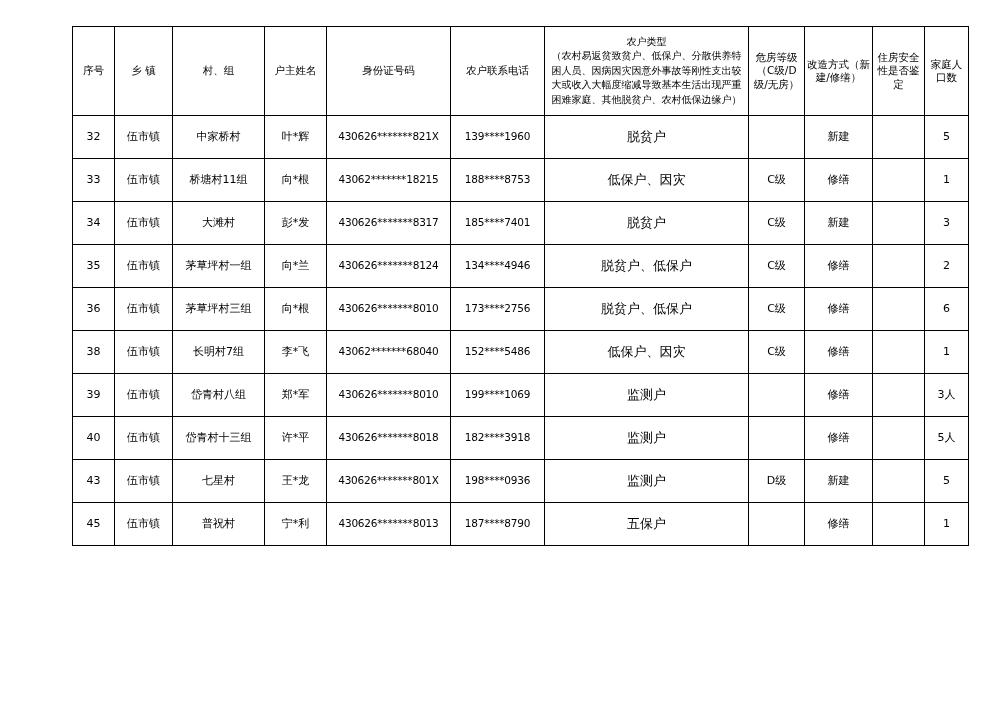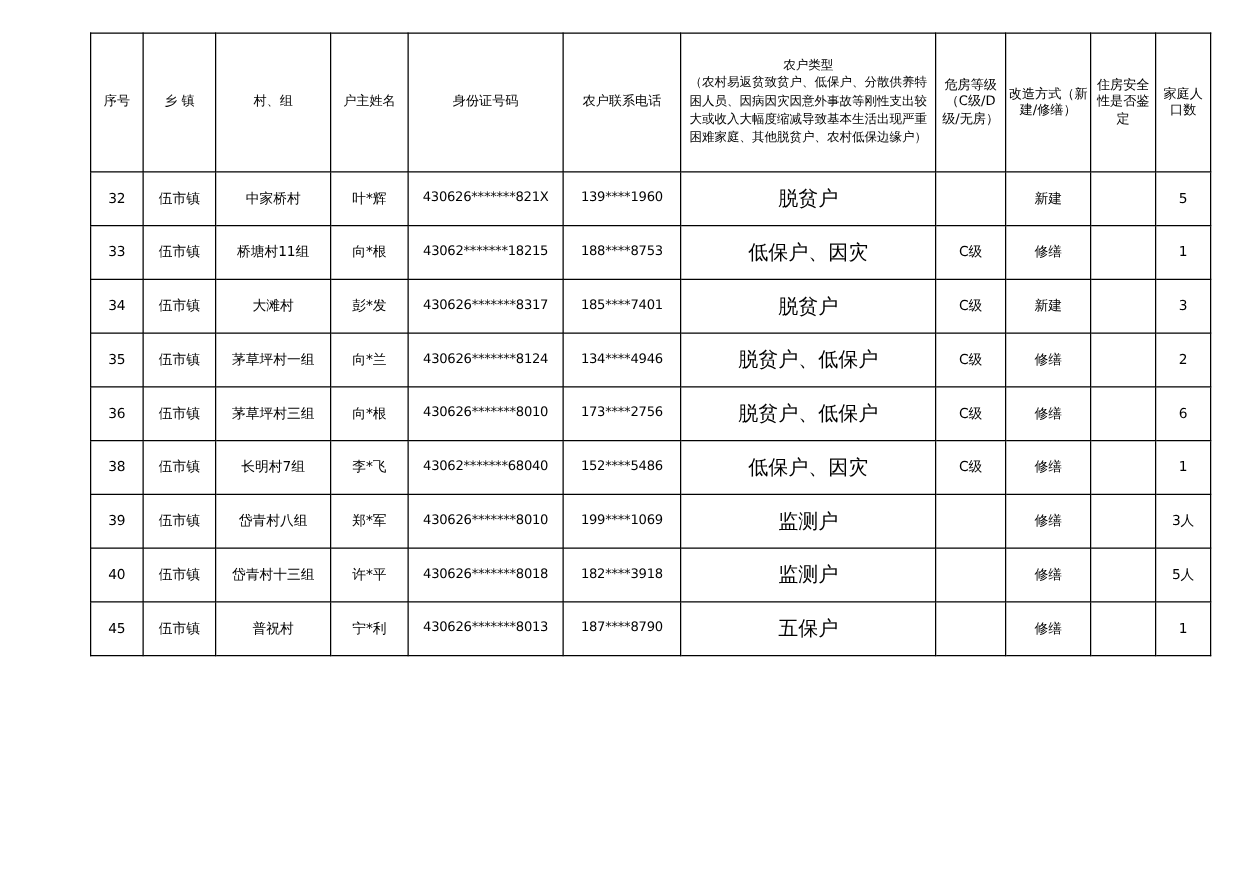--- a/index.html
+++ b/index.html
@@ -37,33 +37,33 @@
     line-height: 1.25;
     word-break: break-all;
   }
   thead th {
     font-size: 10.5px;
     height: 82px;
   }
   thead th.wide-head {
     font-size: 10px;
     line-height: 1.45;
-    padding: 14px 6px;
+    padding: 3px 6px;
     text-align: center;
   }
   tbody td {
     font-size: 11px;
     height: 38px;
   }
   td.c-id, td.c-phone {
     font-size: 10.5px;
     letter-spacing: -0.2px;
   }
   td.c-type {
-    font-size: 16px;
+    font-size: 13px;
   }
   
   col.w-seq      { width: 42px; }
   col.w-town     { width: 58px; }
   col.w-village  { width: 92px; }
   col.w-name     { width: 62px; }
   col.w-id       { width: 124px; }
   col.w-phone    { width: 94px; }
   col.w-type     { width: 204px; }
   col.w-danger   { width: 56px; }
@@ -206,20 +206,33 @@
           <td class="c-name">许*平</td>
           <td class="c-id">430626*******8018</td>
           <td class="c-phone">182****3918</td>
           <td class="c-type">监测户</td>
           <td class="c-danger"></td>
           <td class="c-method">修缮</td>
           <td class="c-safety"></td>
           <td class="c-pop">5人</td>
         </tr>
         <tr>
+          <td class="c-seq">43</td>
+          <td class="c-town">伍市镇</td>
+          <td class="c-village">七星村</td>
+          <td class="c-name">王*龙</td>
+          <td class="c-id">430626*******801X</td>
+          <td class="c-phone">198****0936</td>
+          <td class="c-type">监测户</td>
+          <td class="c-danger">D级</td>
+          <td class="c-method">新建</td>
+          <td class="c-safety"></td>
+          <td class="c-pop">5</td>
+        </tr>
+        <tr>
           <td class="c-seq">45</td>
           <td class="c-town">伍市镇</td>
           <td class="c-village">普祝村</td>
           <td class="c-name">宁*利</td>
           <td class="c-id">430626*******8013</td>
           <td class="c-phone">187****8790</td>
           <td class="c-type">五保户</td>
           <td class="c-danger"></td>
           <td class="c-method">修缮</td>
           <td class="c-safety"></td>

